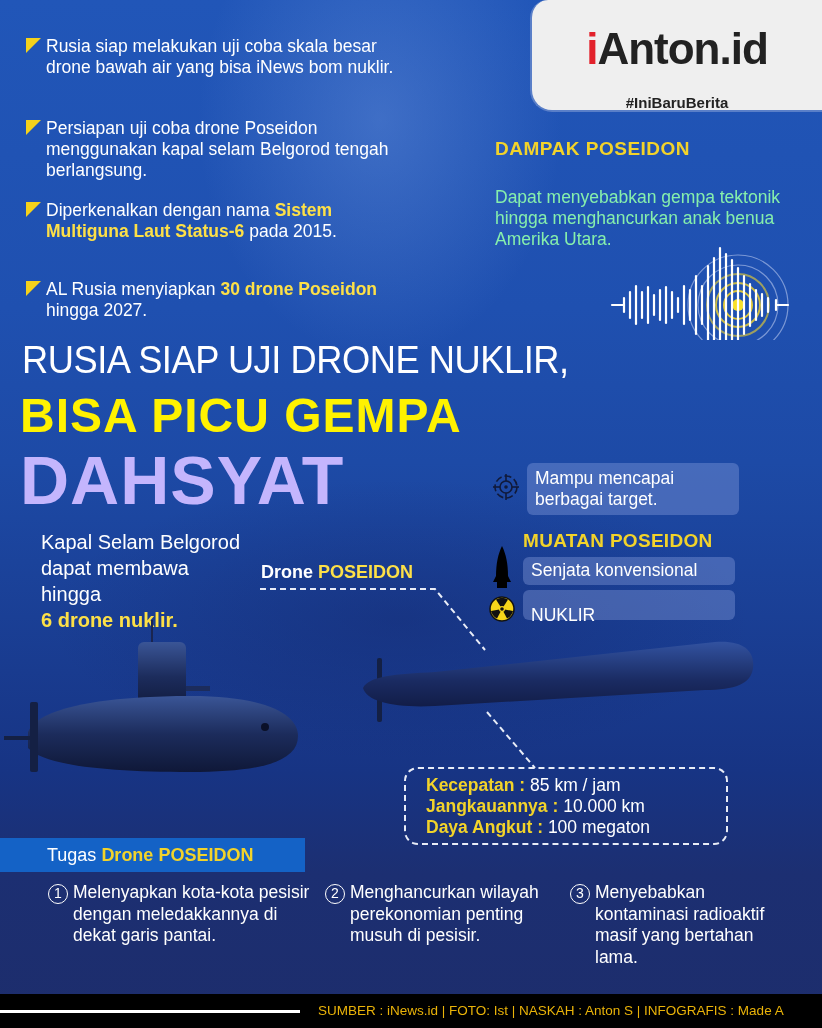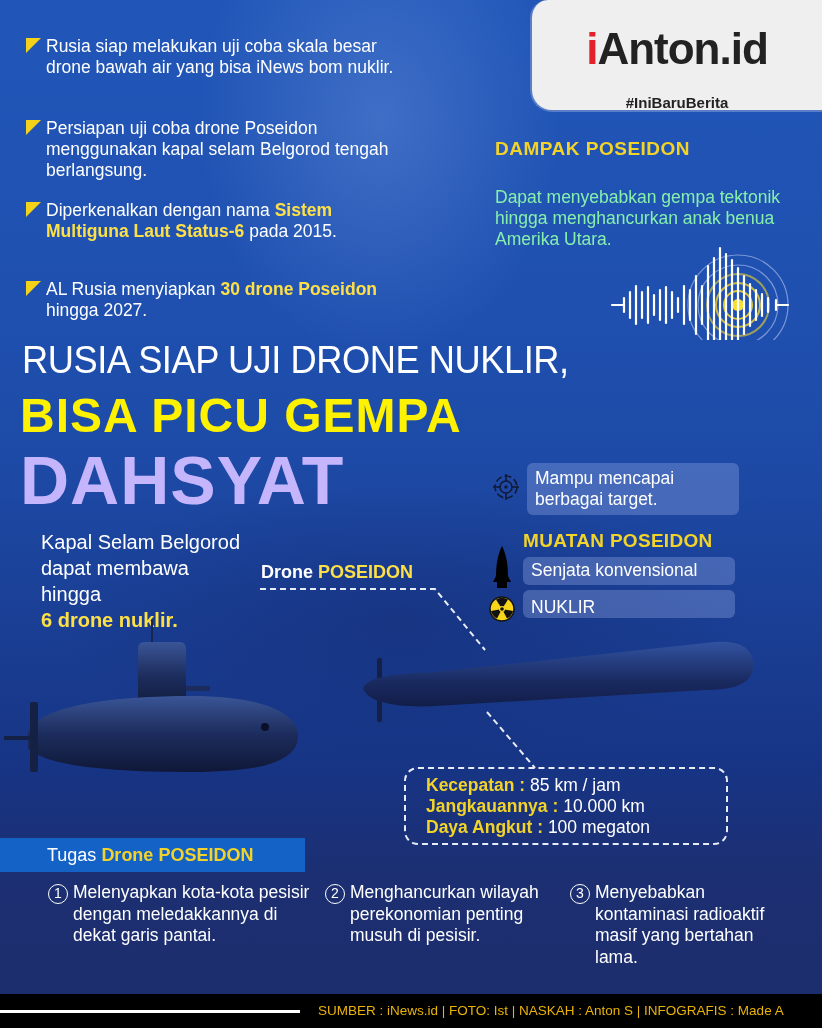--- a/index.html
+++ b/index.html
@@ -43,21 +43,21 @@
   .h1 { left: 22px; top: 338px; font-size: 39px; color: #fff; letter-spacing: -0.5px; transform: scaleX(0.93); transform-origin: left; white-space: nowrap; }
   .h2 { left: 20px; top: 384px; font-size: 48px; line-height: 64px; font-weight: bold; color: #fff200; white-space: nowrap; letter-spacing: 1px; }
   .h3 { left: 20px; top: 448px; font-size: 68px; line-height: 64px; font-weight: bold; color: #c4b5fd; white-space: nowrap; letter-spacing: 1px; }
 
   
   .pill { position: absolute; background: rgba(150,170,230,0.35); border-radius: 6px; color: #fff; font-size: 17.5px; line-height: 21px; }
   .pill-target { left: 527px; top: 463px; width: 212px; height: 52px; padding: 5px 8px; }
   .target-icon { left: 492px; top: 473px; width: 28px; height: 28px; }
   .muatan-title { left: 523px; top: 530px; font-size: 19px; font-weight: bold; color: #f2d32a; letter-spacing: 0.3px; }
   .pill-senjata { left: 523px; top: 557px; width: 212px; height: 28px; padding: 3px 8px; }
-  .pill-nuklir { left: 523px; top: 590px; width: 212px; height: 28px; padding: 7px 8px; }
+  .pill-nuklir { left: 523px; top: 590px; width: 212px; height: 28px; padding: 15px 8px; }
   .missile-icon { left: 492px; top: 546px; width: 20px; height: 42px; }
   .rad-icon { left: 489px; top: 596px; width: 26px; height: 26px; }
 
   
   .kapal { left: 22px; top: 529px; width: 200px; font-size: 20px; line-height: 26px; color: #fff; margin-left: 19px; }
 
   
   .drone-label { left: 261px; top: 562px; font-size: 18px; font-weight: bold; color: #fff; }
   .callout-svg { position: absolute; left: 0; top: 0; width: 822px; height: 1028px; pointer-events: none; }
 

